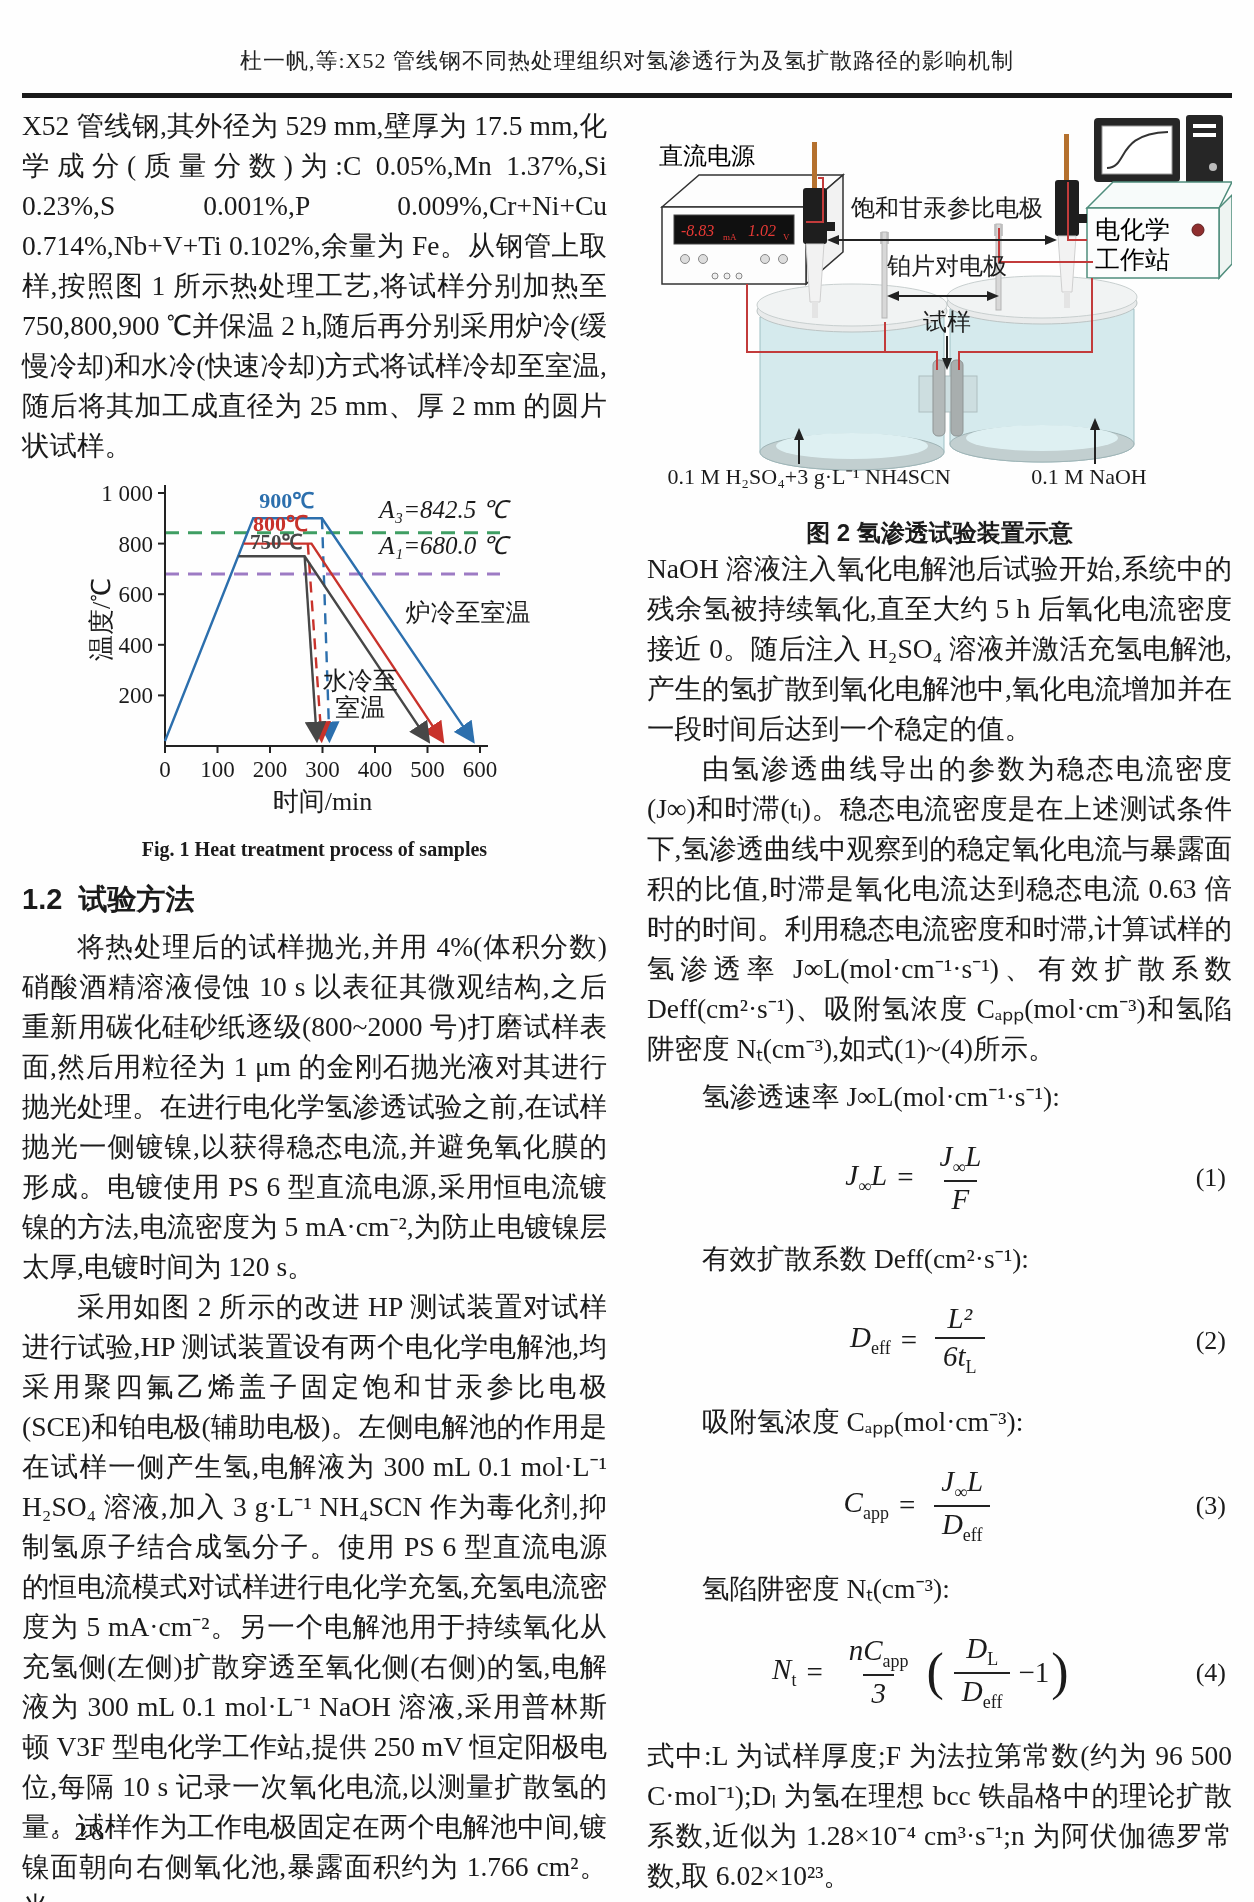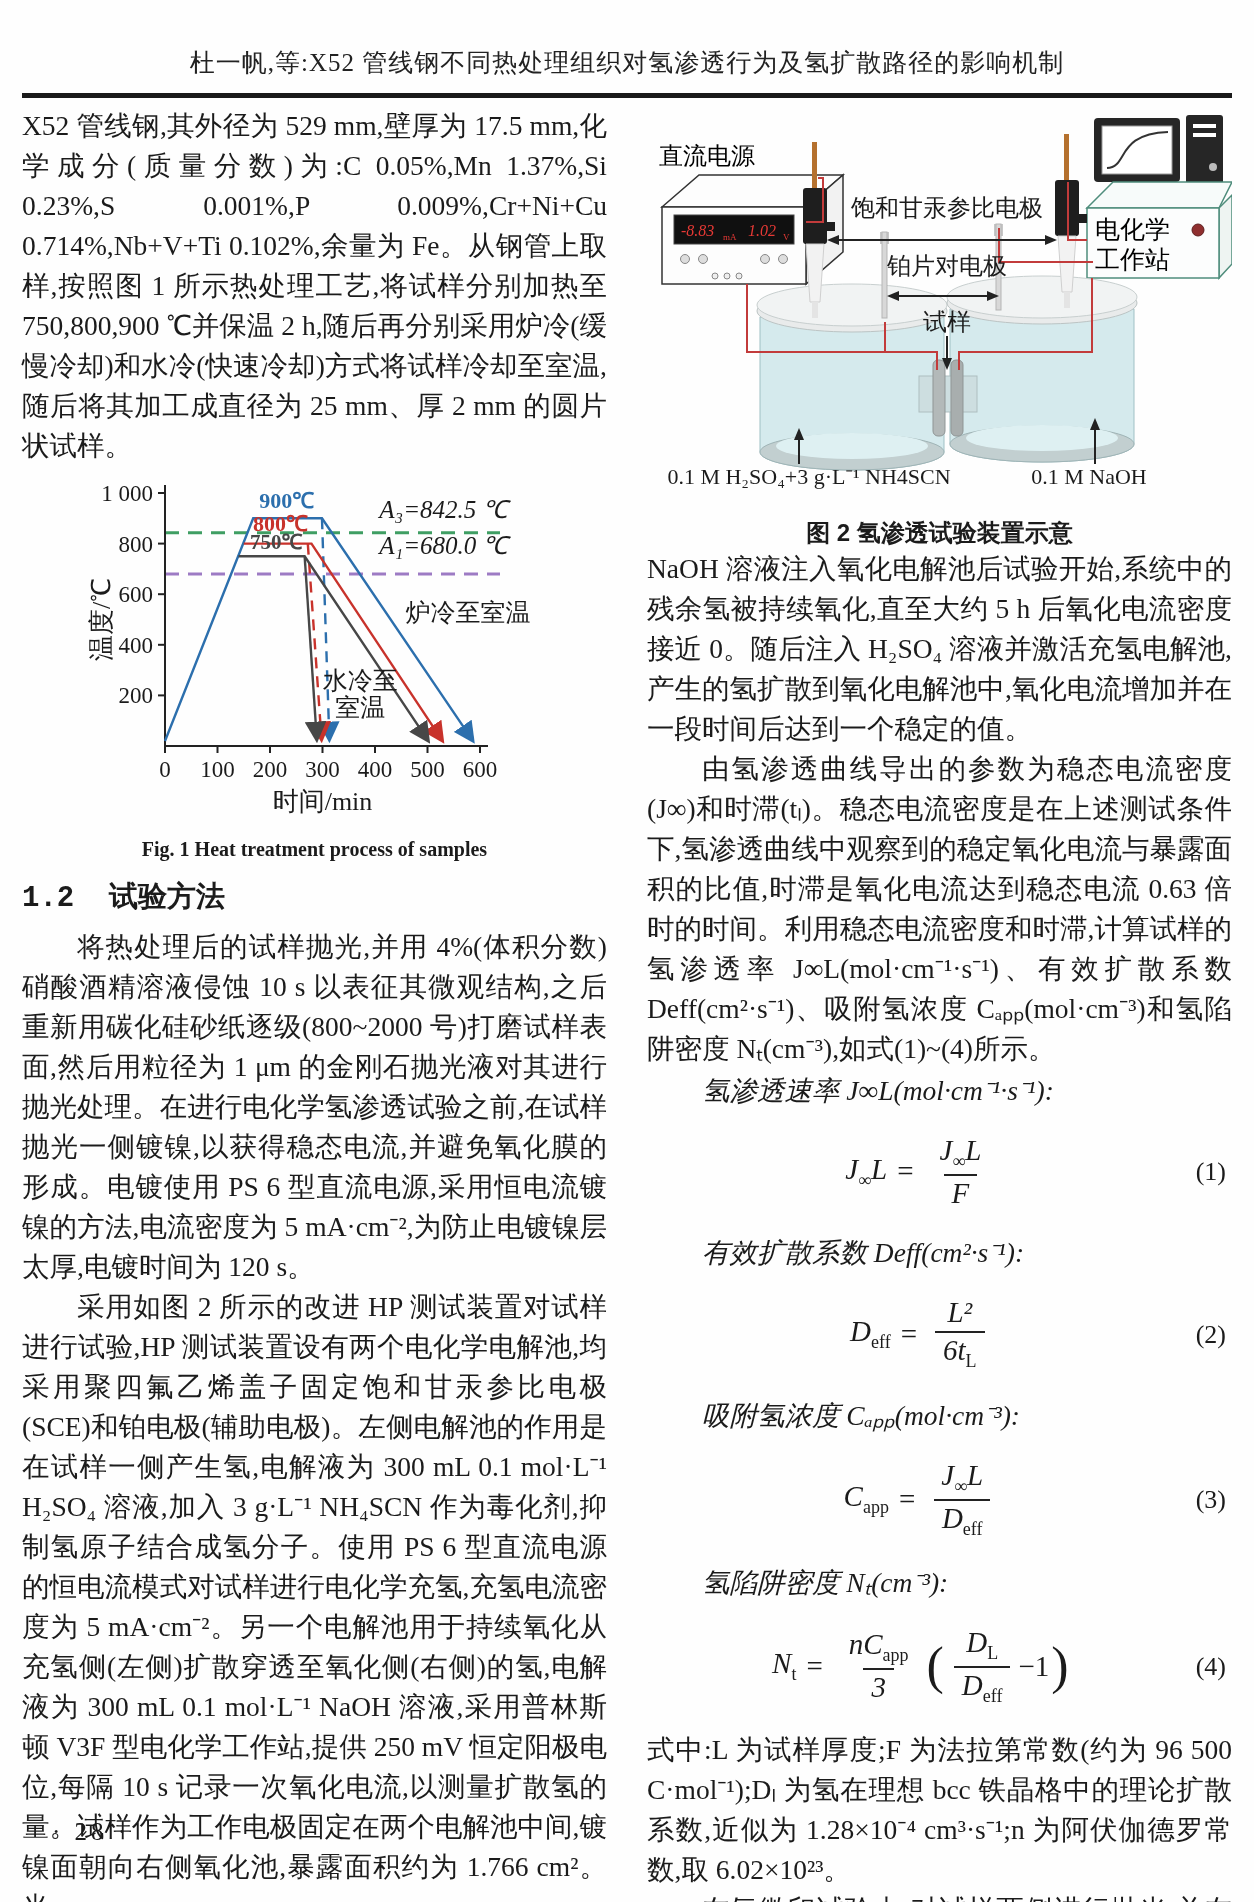--- a/index.html
+++ b/index.html
@@ -1,34 +1,34 @@
 <!DOCTYPE html>
 <html><head>
 <meta charset="utf-8">
 <style>
   html,body{margin:0;padding:0;background:#888;}
   .page{position:relative;width:1254px;height:1902px;background:#fefefe;margin:0 auto;
         font-family:"Liberation Serif",serif;color:#1b1b1b;overflow:hidden;}
   .hdr-title{position:absolute;top:46px;left:0;width:100%;text-align:center;
-             font-size:25px;letter-spacing:1px;color:#222;}
+             font-size:22px;letter-spacing:1px;color:#222;}
   .hdr-rule{position:absolute;top:93px;left:22px;width:1210px;height:5px;background:#1a1a1a;}
   .col{position:absolute;top:106px;width:585px;font-size:27.5px;line-height:40px;
        text-align:justify;text-justify:inter-character;}
   .col-left{left:22px;}
   .col-right{left:647px;}
   p{margin:0;}
   .indent{text-indent:2em;}
   .fig{margin:6px 0 0 0;}
   .cap-zh{font-family:"Liberation Sans",sans-serif;font-size:24px;font-weight:bold;
           text-align:center;line-height:32px;margin-top:12px;}
   .cap-en{font-size:20px;font-weight:bold;text-align:center;line-height:32px;margin-bottom:4px;}
   .cap-en-long{font-size:22px;}
-  h2.section{font-family:Liberation Mono, monospace;font-size:29px;font-weight:bold;
+  h2.section{font-family:Liberation Sans, sans-serif;font-size:29px;font-weight:bold;
              margin:14px 0 8px 0;line-height:40px;text-align:left;}
-  .eq-label{text-indent:2em;margin-top:2px;font-style:italic;}
+  .eq-label{text-indent:2em;margin-top:8px;}
   .eq-row{display:flex;align-items:center;margin:24px 0;}
   .eq-body{flex:1;display:flex;justify-content:center;align-items:center;
            font-style:italic;font-size:29px;line-height:1.1;}
   .eq-no{font-style:normal;font-size:26px;padding-right:6px;}
   .frac{display:inline-flex;flex-direction:column;align-items:center;margin:0 8px;}
   .frac .num{padding:0 8px 2px 8px;}
   .frac .den{border-top:2px solid #222;padding:2px 8px 0 8px;}
   .eq-body sub{font-size:0.62em;font-style:normal;}
   .bigparen{font-size:52px;font-style:normal;font-weight:200;line-height:0.9;padding:0 2px;}
   .eqsign{padding:0 10px;font-style:normal;}

